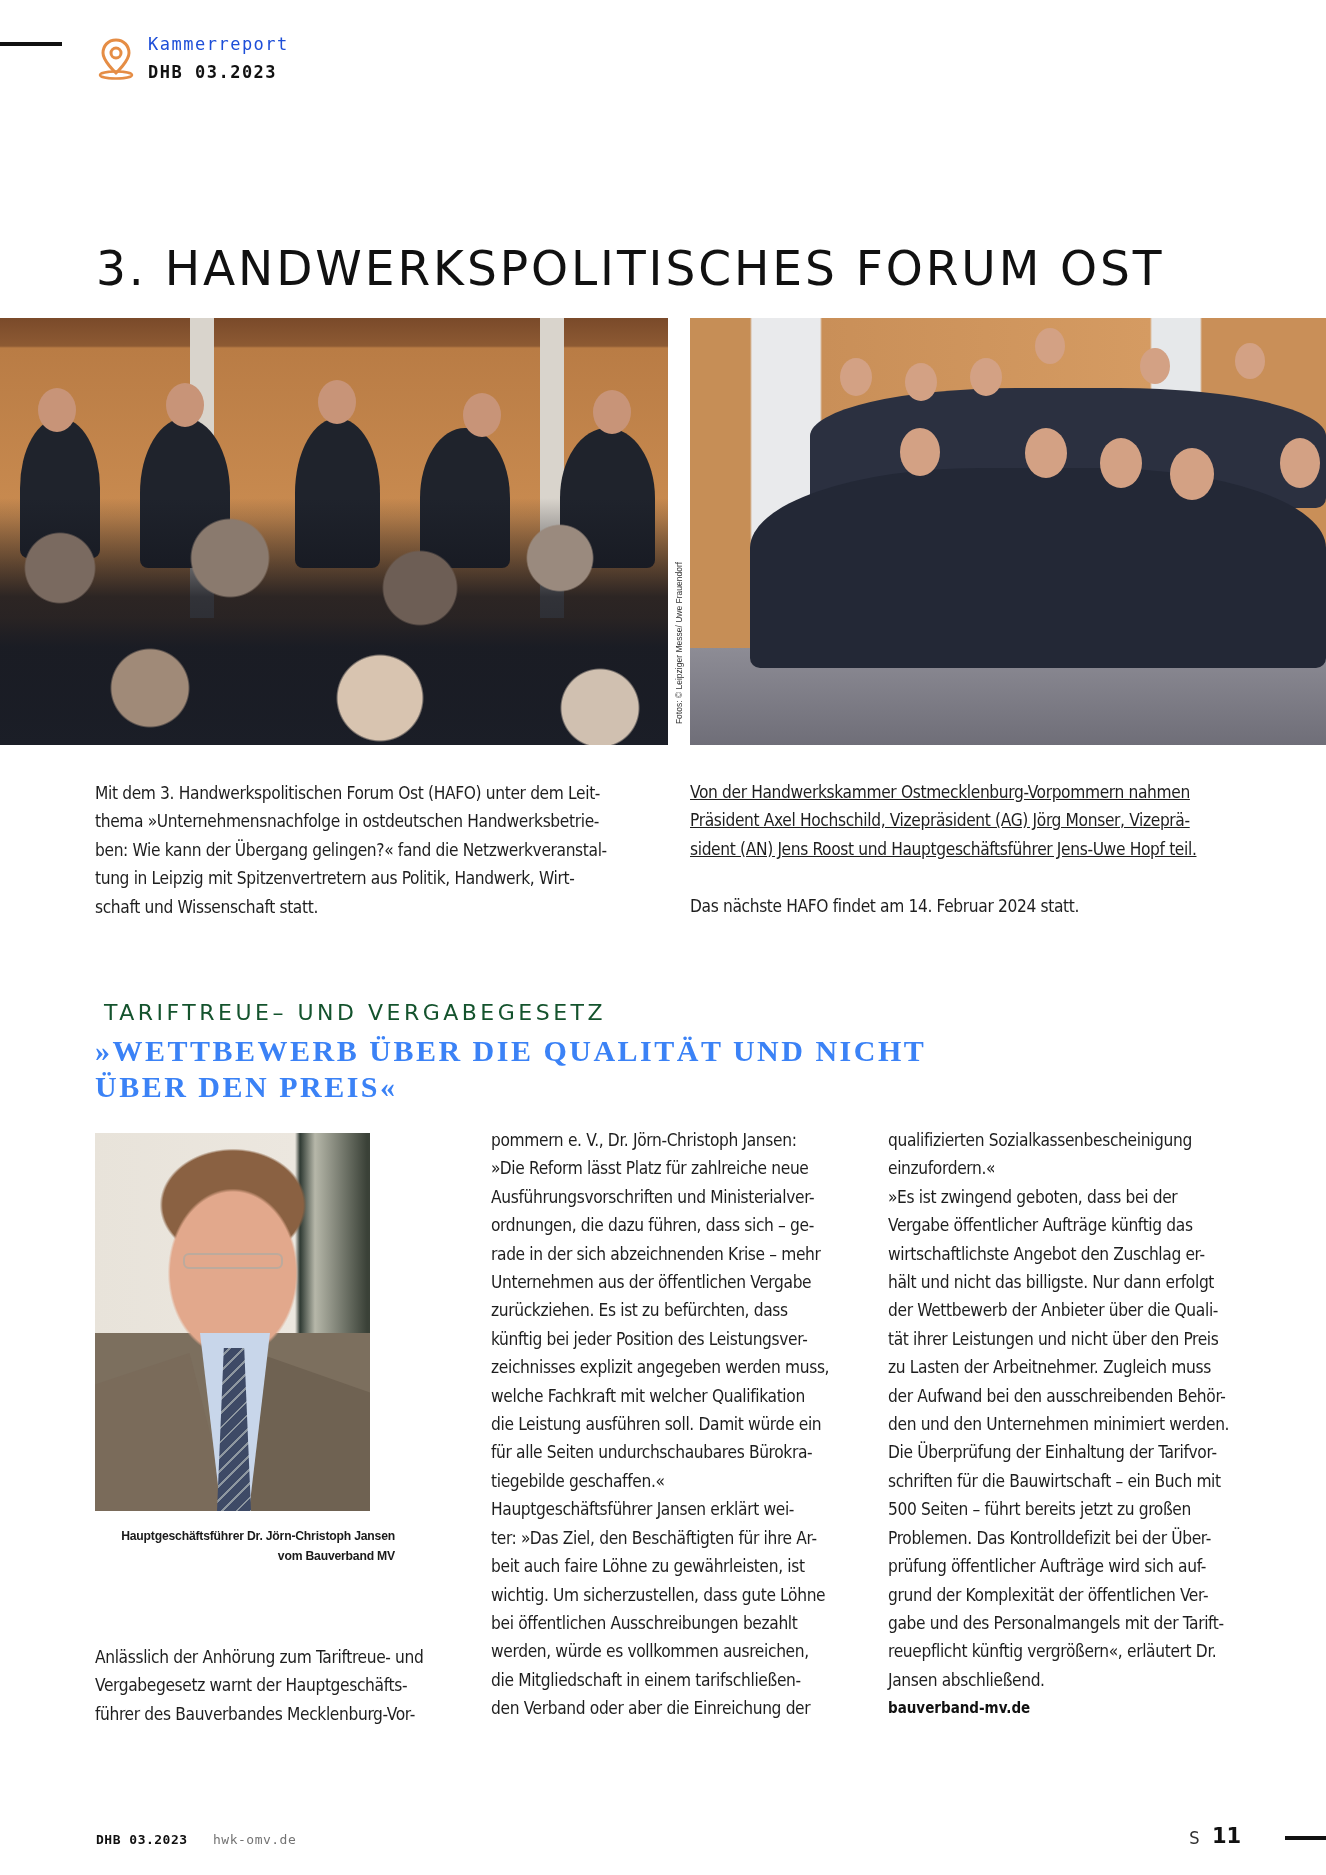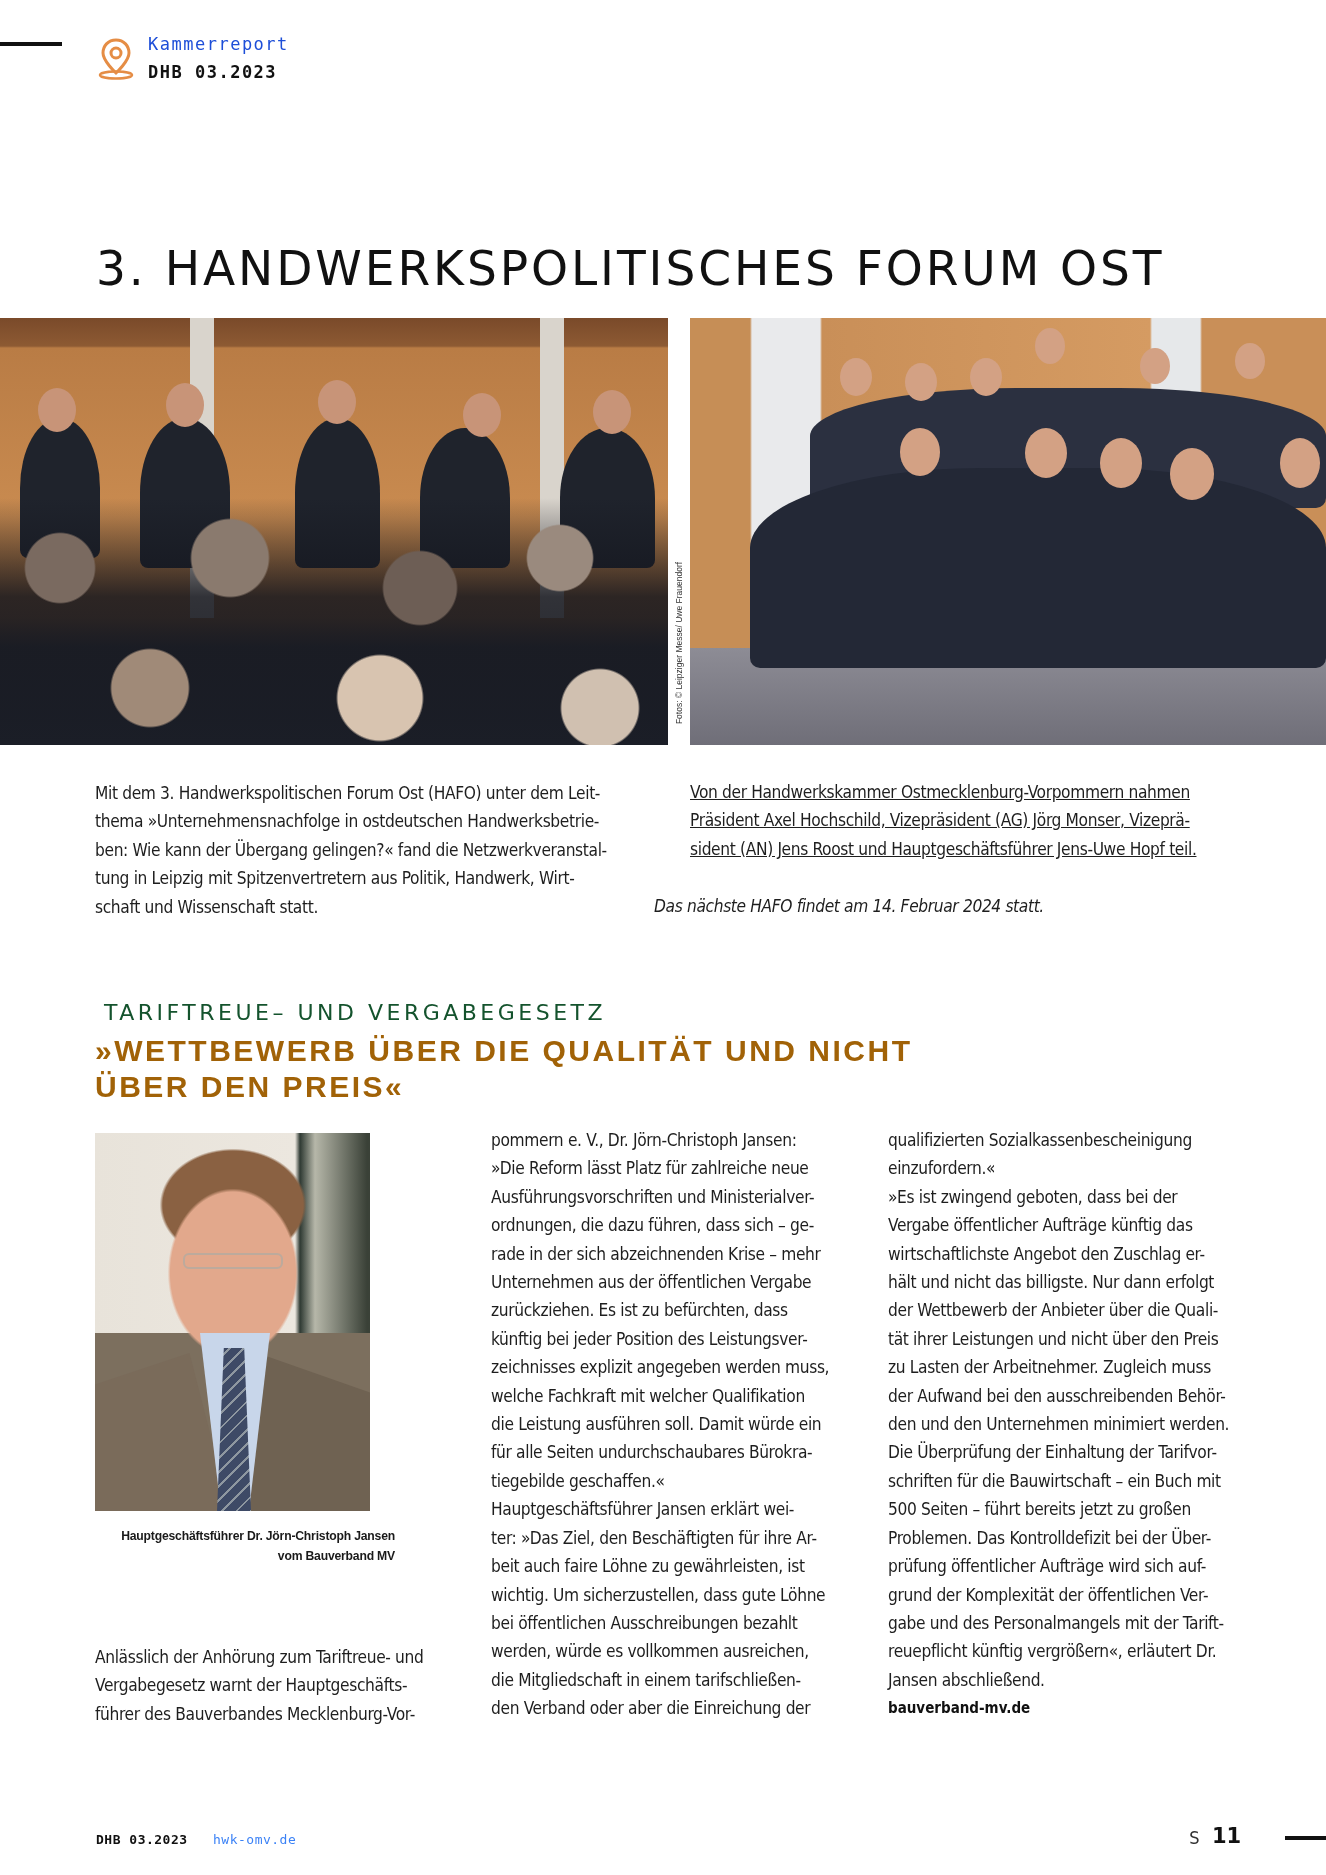--- a/index.html
+++ b/index.html
@@ -46,24 +46,24 @@
       linear-gradient(90deg, #c68e56 0px, #c68e56 60px, #e9eaec 62px, #e9eaec 130px, #c98f58 132px, #d59b62 460px, #e6e8ea 462px, #e6e8ea 510px, #c98f58 512px, #c98f58 636px);
   }
   .photo-right .floor { position: absolute; left: 0; top: 330px; width: 636px; height: 97px; background: linear-gradient(180deg, #8d8c95, #6f6e78); }
   .photo-right .row { position: absolute; border-radius: 40% 40% 10px 10px; background: #232836; }
   .photo-right .face { position: absolute; border-radius: 50%; background: #d3a184; }
 
   
   .body-text { font-family: "DejaVu Sans Condensed", "DejaVu Sans", sans-serif; font-size: 17.2px; line-height: 28.4px; color: #1e1e1e; letter-spacing: -0.35px; white-space: pre-line; }
   .intro-left { left: 95px; top: 758px; width: 560px; margin-top: 21px; }
   .intro-right { left: 690px; top: 778px; width: 600px; text-decoration: underline; }
-  .intro-note { left: 654px; top: 892px; width: 600px; font-style: italic; }
+  .intro-note { left: 690px; top: 892px; width: 600px; }
 
   .topic-kicker { left: 104px; top: 1000px; font-size: 22px; letter-spacing: 3.5px; color: #14532d; font-family: "DejaVu Sans", sans-serif; font-weight: normal; }
-  .headline { left: 95px; top: 1033px; width: 900px; font-family: Liberation Sans, sans-serif; font-size: 30px; line-height: 36px; font-weight: bold; letter-spacing: 2.5px; color: #a16207; }
+  .headline { left: 95px; top: 1033px; width: 900px; font-family: Liberation Serif, serif; font-size: 30px; line-height: 36px; font-weight: bold; letter-spacing: 2.5px; color: #3b82f6; }
 
   .portrait { left: 95px; top: 1133px; width: 275px; height: 378px;
     background:
       radial-gradient(ellipse 68px 88px at 138px 140px, #e2a88c 92%, transparent 96%),
       radial-gradient(ellipse 78px 60px at 138px 72px, #8a6142 90%, transparent 94%),
       linear-gradient(180deg, transparent 0, transparent 200px, #7c6f5e 200px),
       linear-gradient(90deg, #e8e3da 0, #ece7df 200px, #2f3a33 205px, #b6b7a9 220px, #3a4137 272px);
     overflow: hidden;
   }
   .portrait .shirt { position: absolute; left: 105px; top: 200px; width: 70px; height: 178px; background: #c8d6ea; clip-path: polygon(0 0, 100% 0, 70% 100%, 30% 100%); }
@@ -74,21 +74,21 @@
 
   .portrait-caption { left: 95px; top: 1526px; width: 300px; font-size: 12.2px; line-height: 20px; font-weight: bold; color: #1a1a1a; letter-spacing: -0.2px; white-space: pre-line; text-align: right; }
 
   .col1 { left: 95px; top: 1643px; width: 380px; }
   .col2 { left: 491px; top: 1126px; width: 375px; }
   .col3 { left: 888px; top: 1126px; width: 380px; }
   .link-bold { font-weight: bold; font-size: 15px; letter-spacing: 0; }
 
   
   .ftr-issue { left: 96px; top: 1832px; font-family: "DejaVu Sans Mono", monospace; font-size: 13px; font-weight: bold; color: #111; letter-spacing: 0.5px; }
-  .ftr-url { left: 213px; top: 1832px; font-family: "DejaVu Sans Mono", monospace; font-size: 13px; color: #3b82f6; letter-spacing: 0.5px; text-align: right; }
+  .ftr-url { left: 213px; top: 1832px; font-family: "DejaVu Sans Mono", monospace; font-size: 13px; color: #737373; letter-spacing: 0.5px; text-align: right; }
   .ftr-s { left: 1189px; top: 1827px; font-family: "DejaVu Sans Mono", monospace; font-size: 18px; color: #333; }
   .ftr-page { left: 1212px; top: 1824px; font-family: "DejaVu Sans", sans-serif; font-size: 21px; font-weight: bold; color: #111; }
   .ftr-rule { left: 1285px; top: 1836px; width: 41px; height: 4px; background: #111; }
 </style>
 </head>
 <body>
 
 <div class="abs hdr-rule"></div>
 <svg class="abs hdr-pin" viewBox="0 0 38 44">
   <path d="M19 3 C11 3 6 9 6 16 C6 24 19 36 19 36 C19 36 32 24 32 16 C32 9 27 3 19 3 Z" fill="none" stroke="#e58d45" stroke-width="3"></path>

